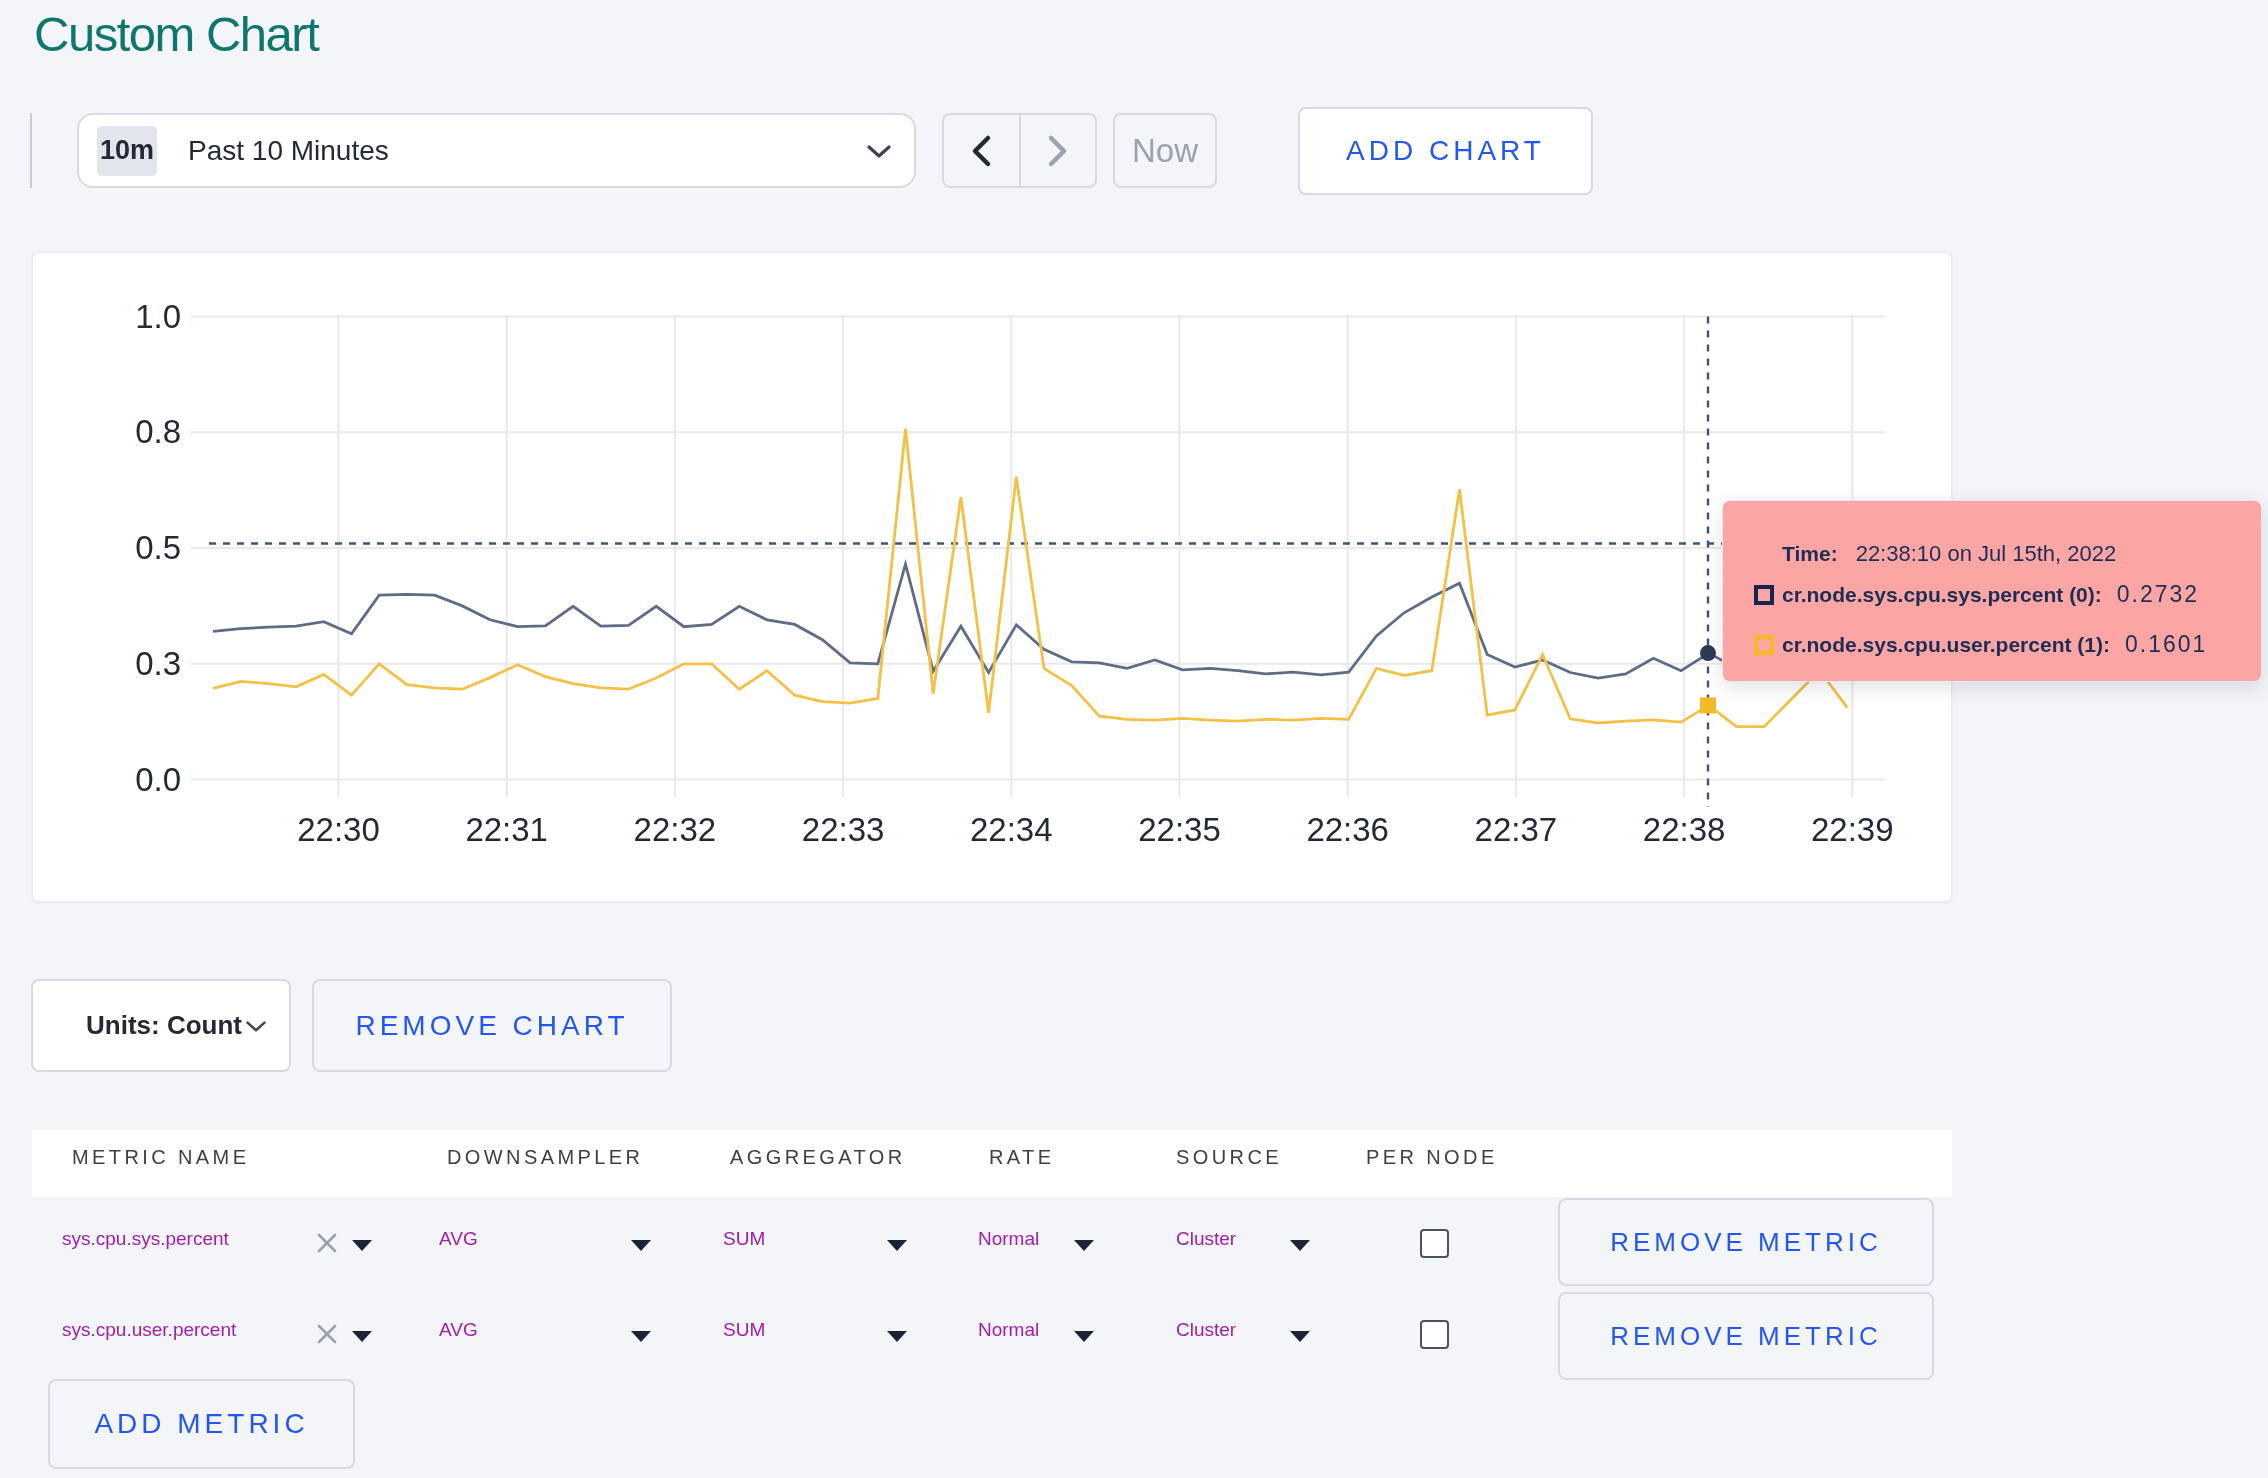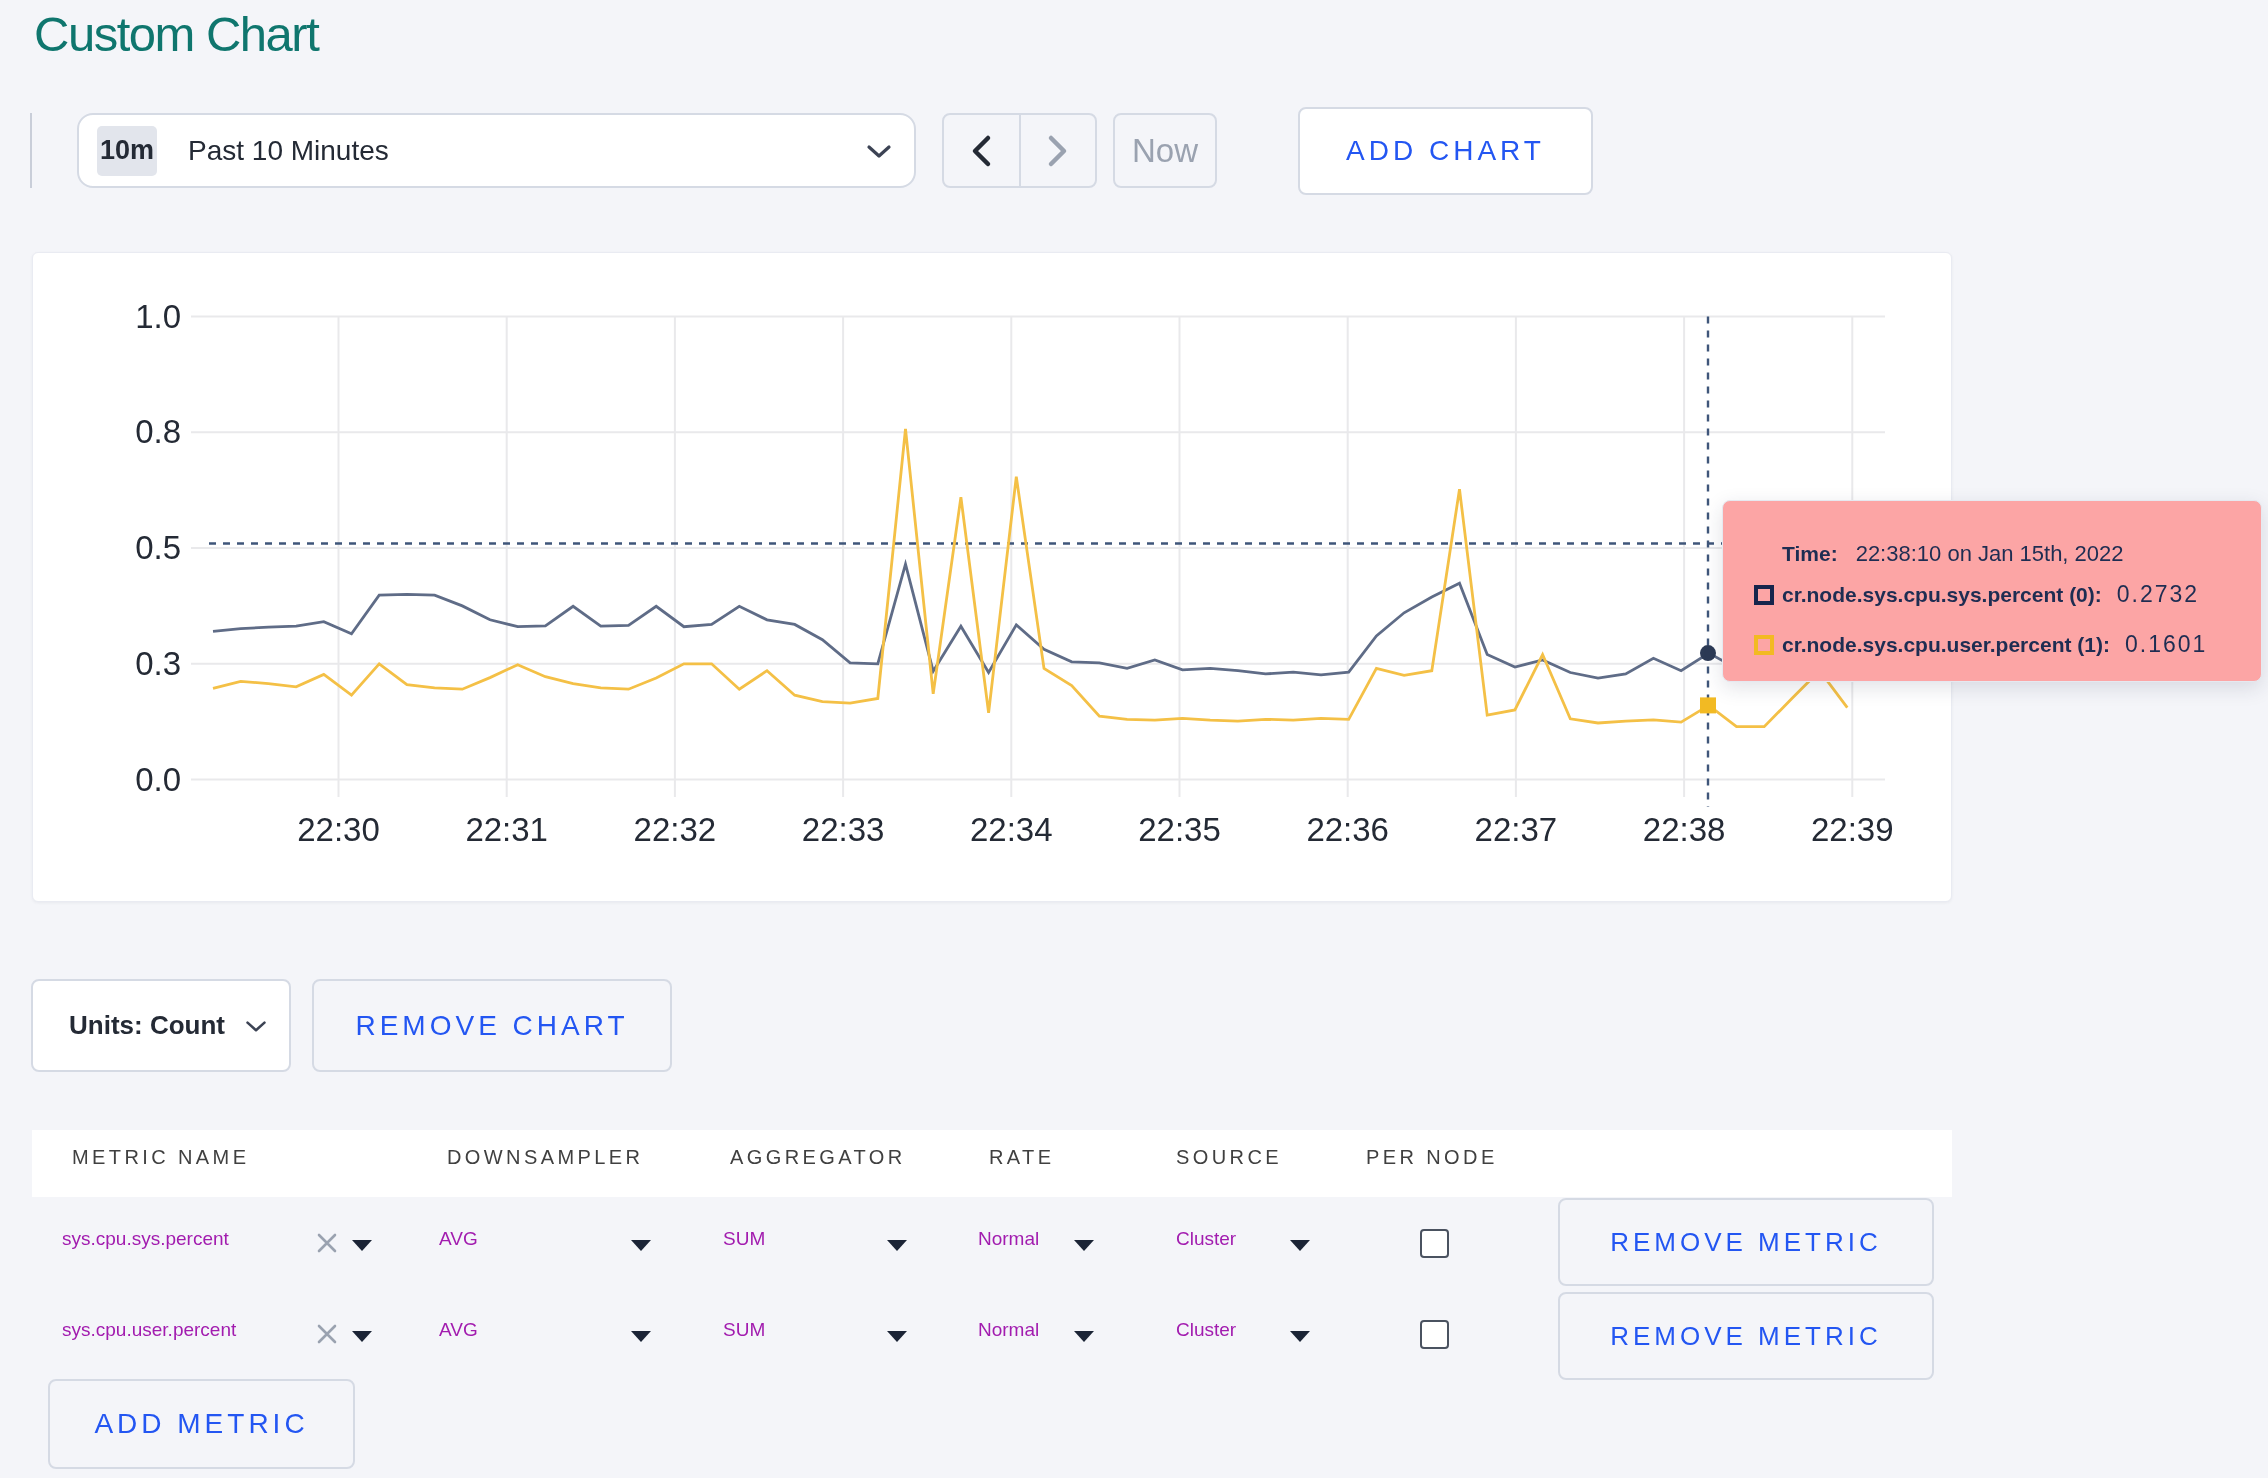--- a/index.html
+++ b/index.html
@@ -86,39 +86,39 @@
 <rect x="1667" y="444.4" width="16" height="16" fill="#f2ba23"></rect>
 </svg>
 </div>
 
 <div class="abs" style="left:1722px; top:500px; width:540px; height:182px; background:#fca5a5;
   border:1px solid #e6e9f0; border-radius:8px; box-shadow:0 6px 20px rgba(30,40,70,.13);
   color:#1e2d52; font-size:21px; z-index:5">
   <div style="position:absolute; left:59px; top:40px; display:flex; align-items:center; white-space:nowrap">
     <span style="font-weight:700">Time:</span>
       <span style="width:18px"></span>
-      <span style="font-size:22px">22:38:10 on Jan 15th, 2022</span>
+      <span style="font-size:22px">22:38:10 on Jul 15th, 2022</span>
   </div>
   <div style="position:absolute; left:31px; top:80px; display:flex; align-items:center; white-space:nowrap">
     <span style="width:20px; height:20px; border:4.2px solid #16254c; margin-right:8px; flex:none"></span>
     <span style="font-weight:700">cr.node.sys.cpu.sys.percent (0):</span>
     <span style="width:15px"></span>
       <span style="font-size:23px; letter-spacing:2px">0.2732</span>
   </div>
   <div style="position:absolute; left:31px; top:130px; display:flex; align-items:center; white-space:nowrap">
     <span style="width:20px; height:20px; border:4.2px solid #f2ba23; margin-right:8px; flex:none"></span>
     <span style="font-weight:700">cr.node.sys.cpu.user.percent (1):</span>
     <span style="width:15px"></span>
       <span style="font-size:23px; letter-spacing:2px">0.1601</span>
   </div>
 </div>
 
 <div class="abs" style="left:31px; top:979px; width:260px; height:93px; background:#fff;
   border:2px solid #d5dae4; border-radius:8px; display:flex; align-items:center">
-  <span style="margin-left:36px; font-size:26px; font-weight:700; white-space:nowrap">Units: Count</span>
+  <span style="margin-left:53px; font-size:26px; font-weight:700; white-space:nowrap">Units: Count</span>
   <span style="margin-left:auto; margin-right:22px; display:flex">
       <svg width="22" height="14" viewBox="0 0 26 16" fill="none">
         <path d="M3 4 L13 13 L23 4" stroke="#3c4354" stroke-width="3.0" stroke-linecap="round" stroke-linejoin="round"></path>
       </svg>
     </span>
 </div>
 <div class="btn" style="left:312px; top:979px; width:360px; height:93px">
   <span class="blue" style="font-size:28px">REMOVE CHART</span>
   </div>
 

